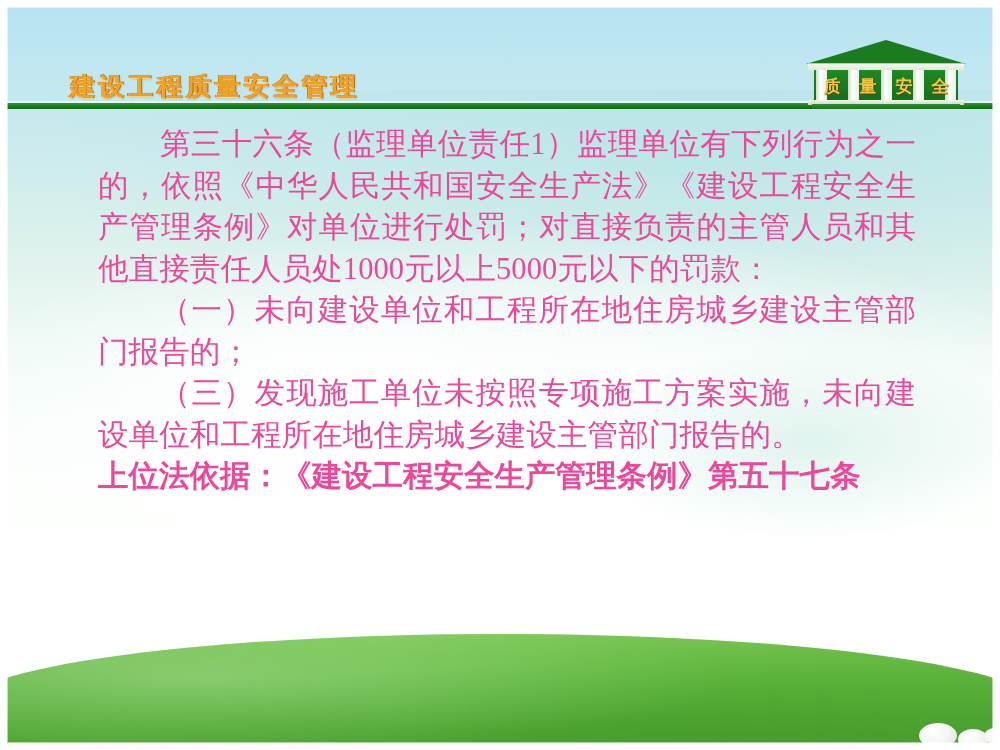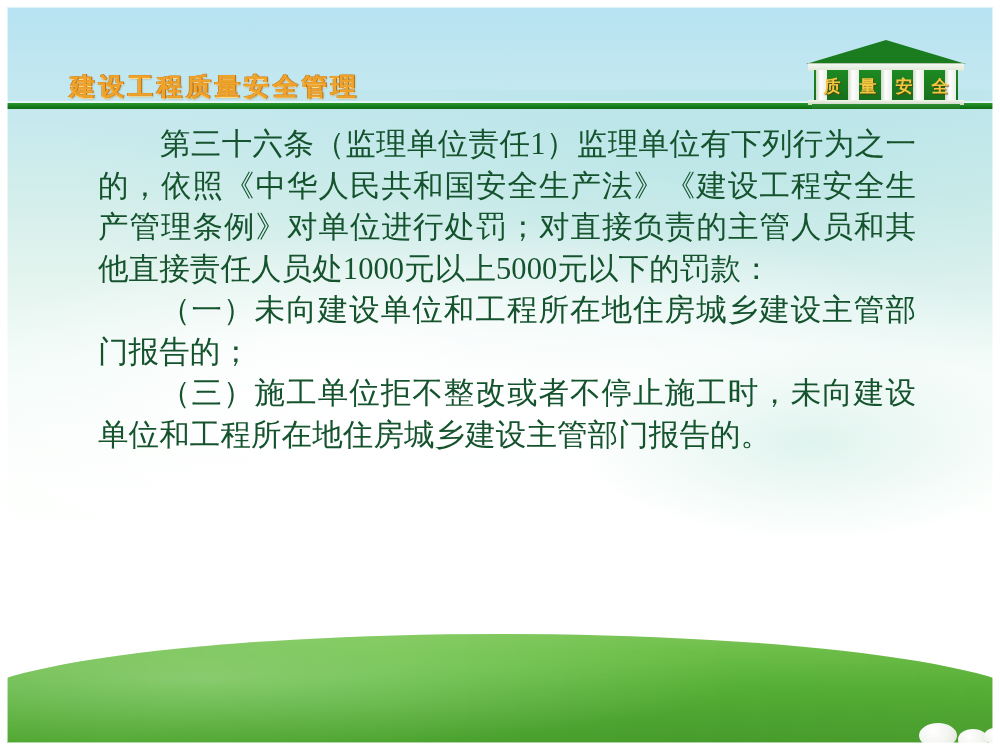--- a/index.html
+++ b/index.html
@@ -247,21 +247,21 @@
   .content {
     position: absolute;
     left: 98px;
     top: 124px;
     width: 818px;
   }
   .para {
     font-family: "Liberation Serif", "DejaVu Serif", serif;
     font-size: 30.5px;
     line-height: 41.5px;
-    color: #14532d;
+    color: #ec4899;
     text-align: justify;
     text-justify: inter-ideograph;
     margin: 0;
     letter-spacing: 0.1px;
   }
   .para.indent { text-indent: 62px; }
   .para.bold { font-weight: bold; letter-spacing: 0px; }
   .para.p-closing { text-indent: 0; }
 </style>
 </head>
@@ -304,18 +304,19 @@
         <span>全</span>
       </div>
       <div class="logo-base"></div>
       <div class="logo-base2"></div>
     </div>
   </div>
 
   <div class="content">
     <p class="para indent">第三十六条（监理单位责任1）监理单位有下列行为之一的，依照《中华人民共和国安全生产法》《建设工程安全生产管理条例》对单位进行处罚；对直接负责的主管人员和其他直接责任人员处1000元以上5000元以下的罚款：</p>
     <p class="para indent">（一）未向建设单位和工程所在地住房城乡建设主管部门报告的；</p>
-    <p class="para indent">（三）施工单位拒不整改或者不停止施工时，未向建设单位和工程所在地住房城乡建设主管部门报告的。</p>
+    <p class="para indent">（三）发现施工单位未按照专项施工方案实施，未向建设单位和工程所在地住房城乡建设主管部门报告的。</p>
+    <p class="para bold p-closing">上位法依据：《建设工程安全生产管理条例》第五十七条</p>
   </div>
 
   <div class="frame"></div>
   <div class="frame-inner"></div>
 </div>
 
 </body></html>

